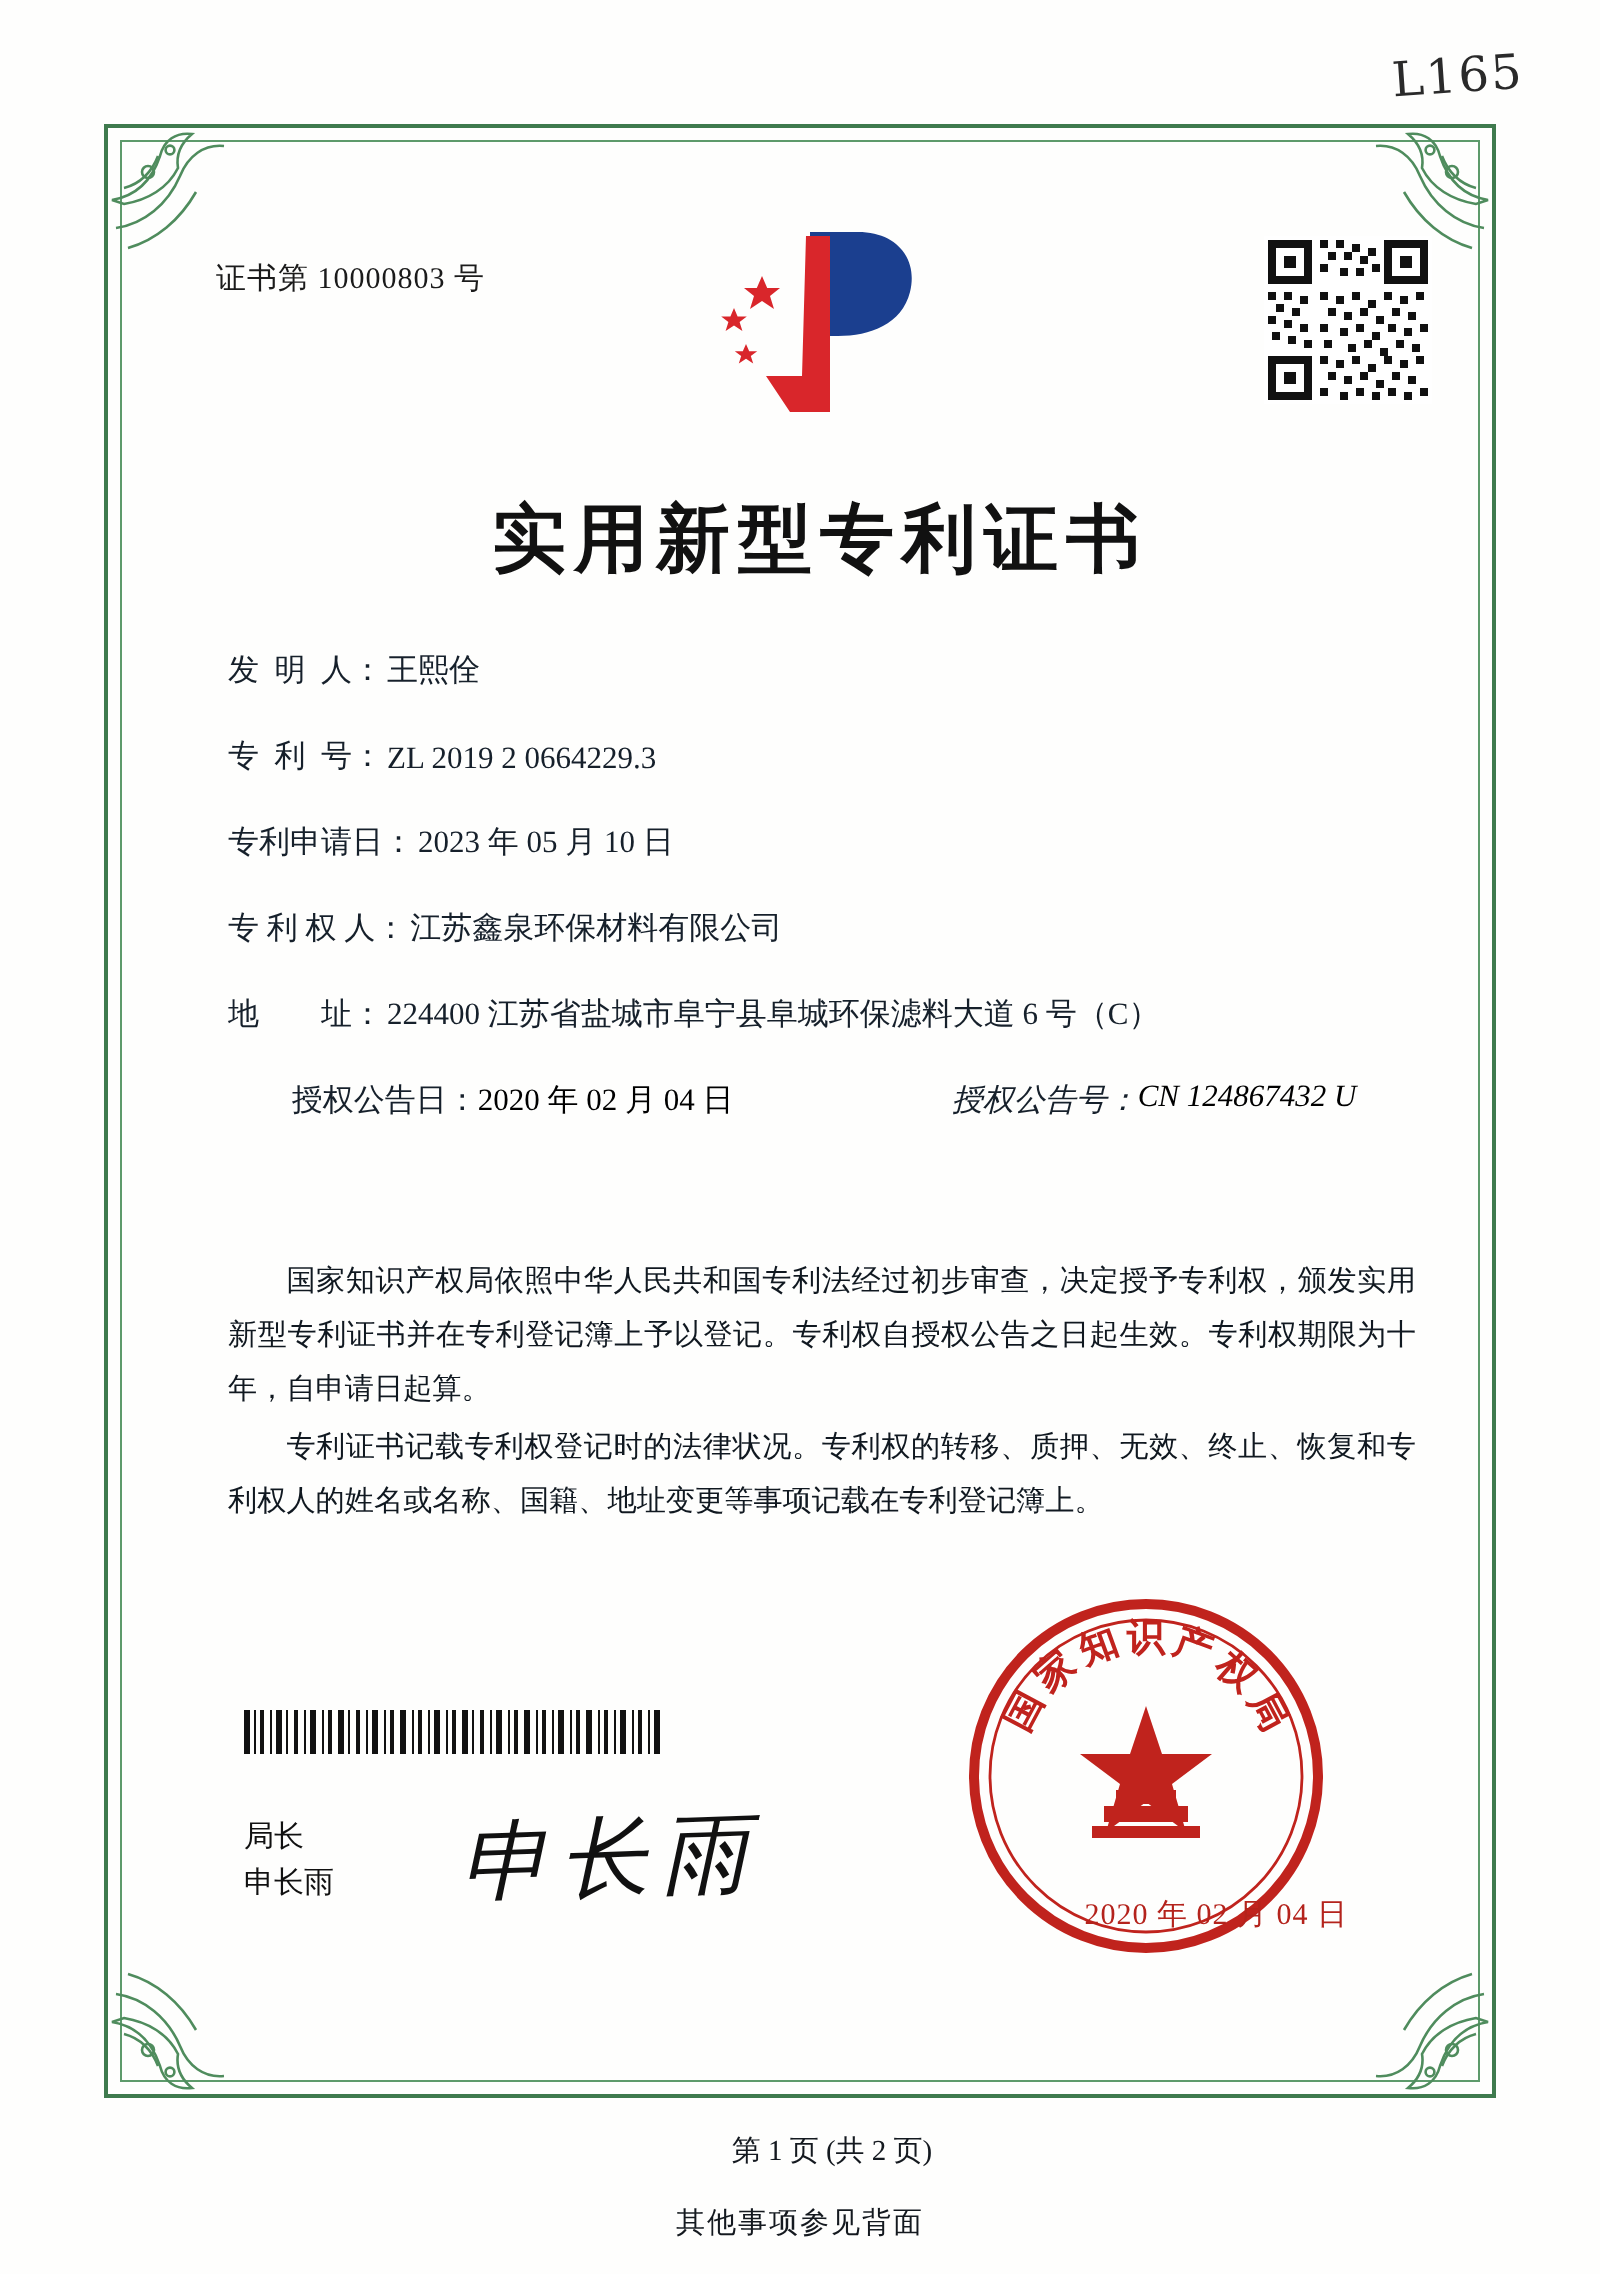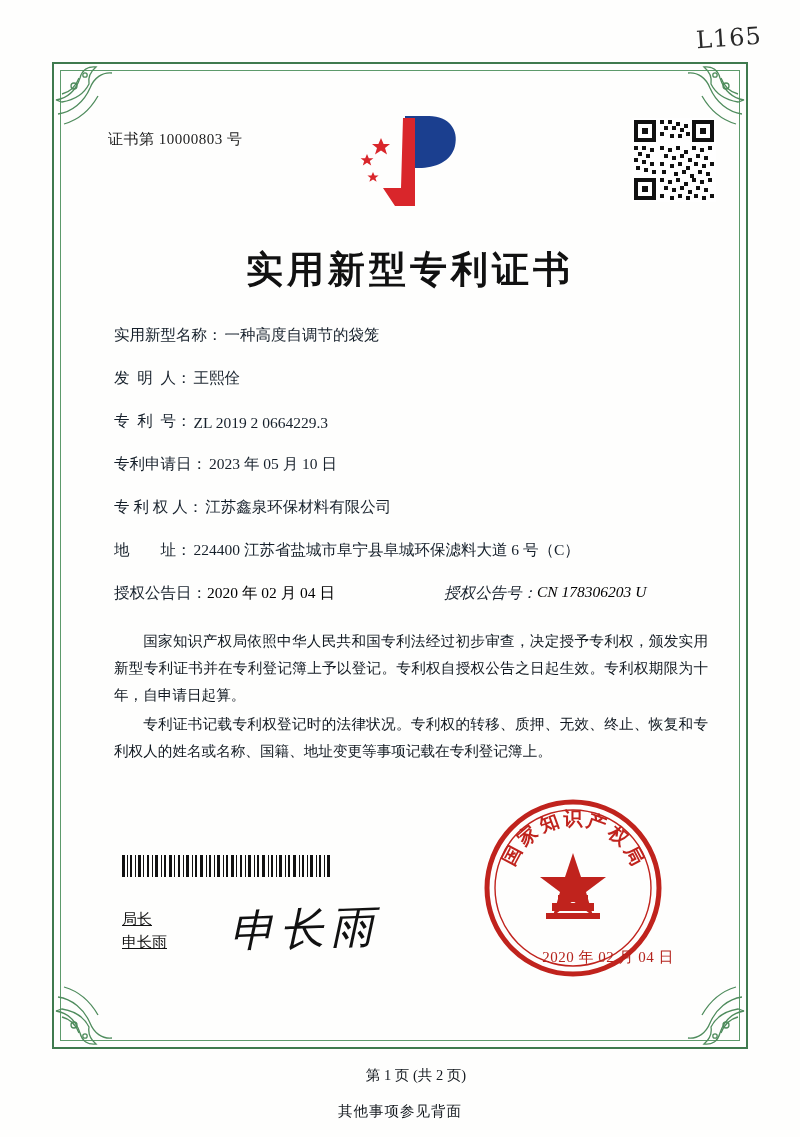--- a/index.html
+++ b/index.html
@@ -132,20 +132,21 @@
   }
   .f-value {
     flex: 1 1 auto;
     padding-left: 2px;
   }
   .pub-row {
     display: flex;
     align-items: flex-end;
     font-size: 15.5px;
     margin-bottom: 6px;
+    justify-content: center;
   }
   .pub-left { flex: 0 0 330px; display: flex; }
   .pub-right { display: flex; font-style: italic; }
 
   .paras {
     position: absolute;
     left: 14px;
     right: 12px;
     top: 528px;
     font-size: 14.6px;
@@ -169,21 +170,20 @@
   .barcode svg { display: block; }
 
   
   .sig-block {
     position: absolute;
     left: 22px;
     bottom: 74px;
     font-size: 15px;
     line-height: 1.5;
     color: #111;
-    text-decoration: underline;
   }
   .sig-hand {
     position: absolute;
     left: 130px;
     bottom: 68px;
     font-family: "DejaVu Serif", serif;
     font-size: 44px;
     color: #111;
     font-style: italic;
     letter-spacing: 6px;
@@ -388,24 +388,20 @@
             <rect x="35" y="39" width="2" height="2"></rect>
           <rect x="39" y="38" width="2" height="2"></rect>
         </g>
       </svg>
     </div>
 
     <div class="title">实用新型专利证书</div>
 
     <div class="fields">
       <div class="field-row">
-        <span class="f-label">实用新型名称：</span>
-        <span class="f-value">一种高度自调节的袋笼</span>
-      </div>
-      <div class="field-row">
         <span class="f-label">发  明  人：</span>
         <span class="f-value">王熙佺</span>
       </div>
       <div class="field-row">
         <span class="f-label">专  利  号：</span>
         <span class="f-value">ZL 2019 2 0664229.3</span>
       </div>
       <div class="field-row">
         <span class="f-label">专利申请日：</span>
         <span class="f-value">2023 年 05 月 10 日</span>
@@ -418,21 +414,21 @@
         <span class="f-label">地        址：</span>
         <span class="f-value">224400 江苏省盐城市阜宁县阜城环保滤料大道 6 号（C）</span>
       </div>
       <div class="pub-row">
         <span class="pub-left">
           <span class="f-label">授权公告日：</span>
           <span>2020 年 02 月 04 日</span>
         </span>
         <span class="pub-right">
           <span class="f-label">授权公告号：</span>
-          <span>CN 178306203 U</span>
+          <span>CN 124867432 U</span>
         </span>
       </div>
     </div>
 
     <div class="paras">
       <p>国家知识产权局依照中华人民共和国专利法经过初步审查，决定授予专利权，颁发实用新型专利证书并在专利登记簿上予以登记。专利权自授权公告之日起生效。专利权期限为十年，自申请日起算。</p>
       <p>专利证书记载专利权登记时的法律状况。专利权的转移、质押、无效、终止、恢复和专利权人的姓名或名称、国籍、地址变更等事项记载在专利登记簿上。</p>
     </div>
 
     <div class="barcode">

